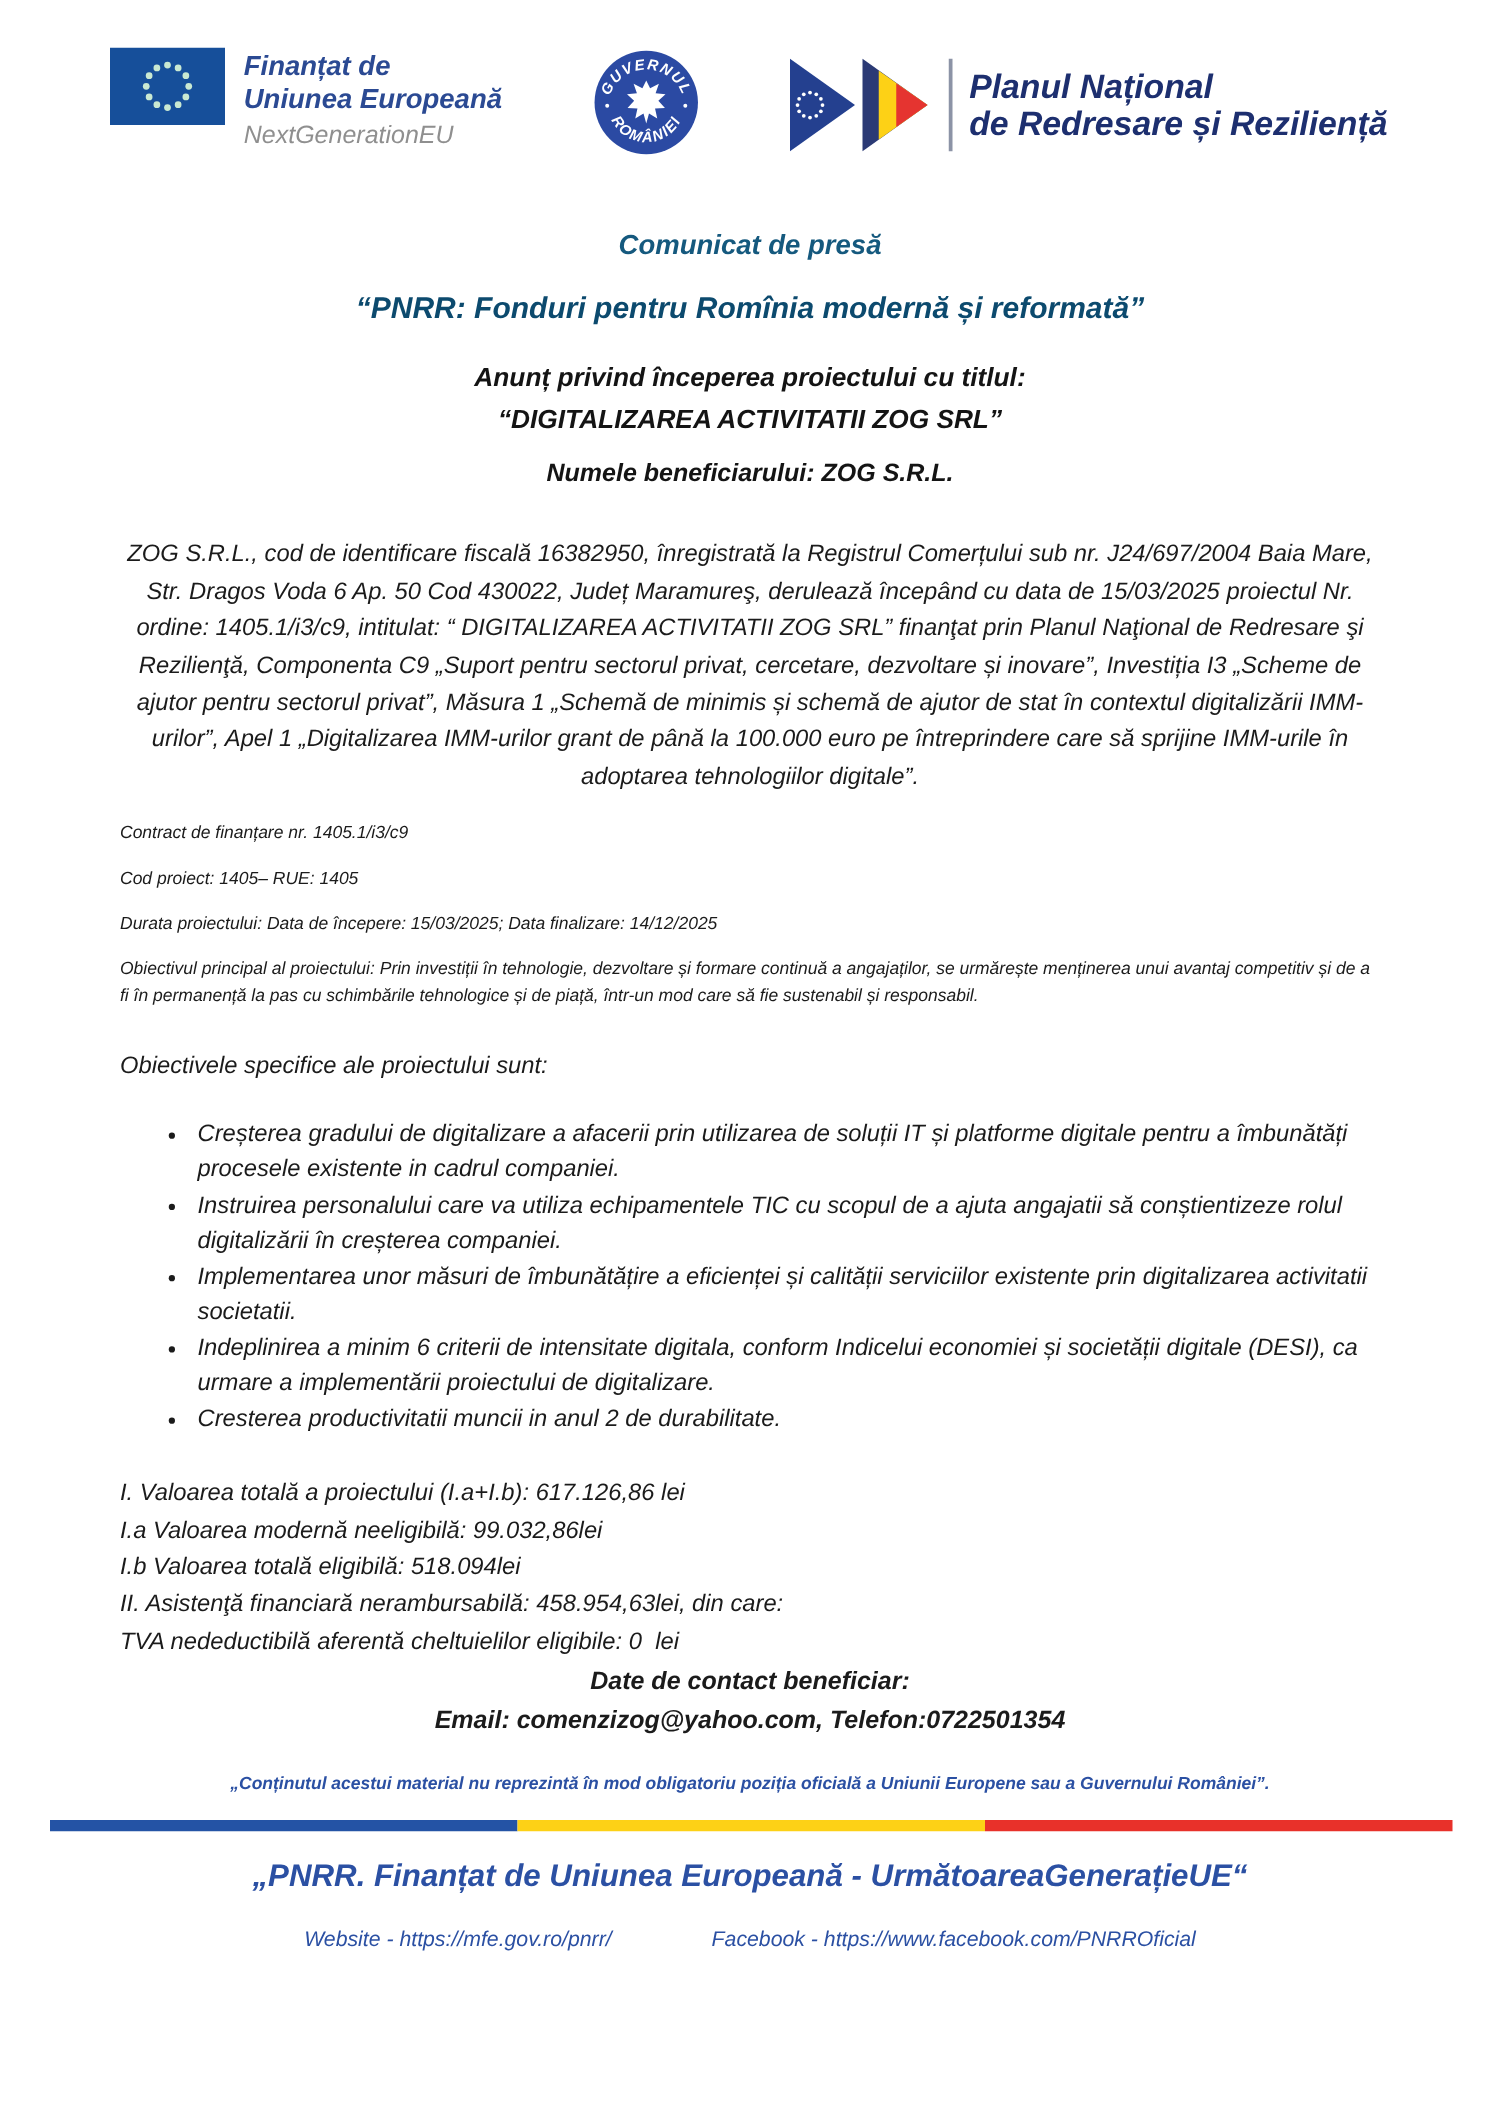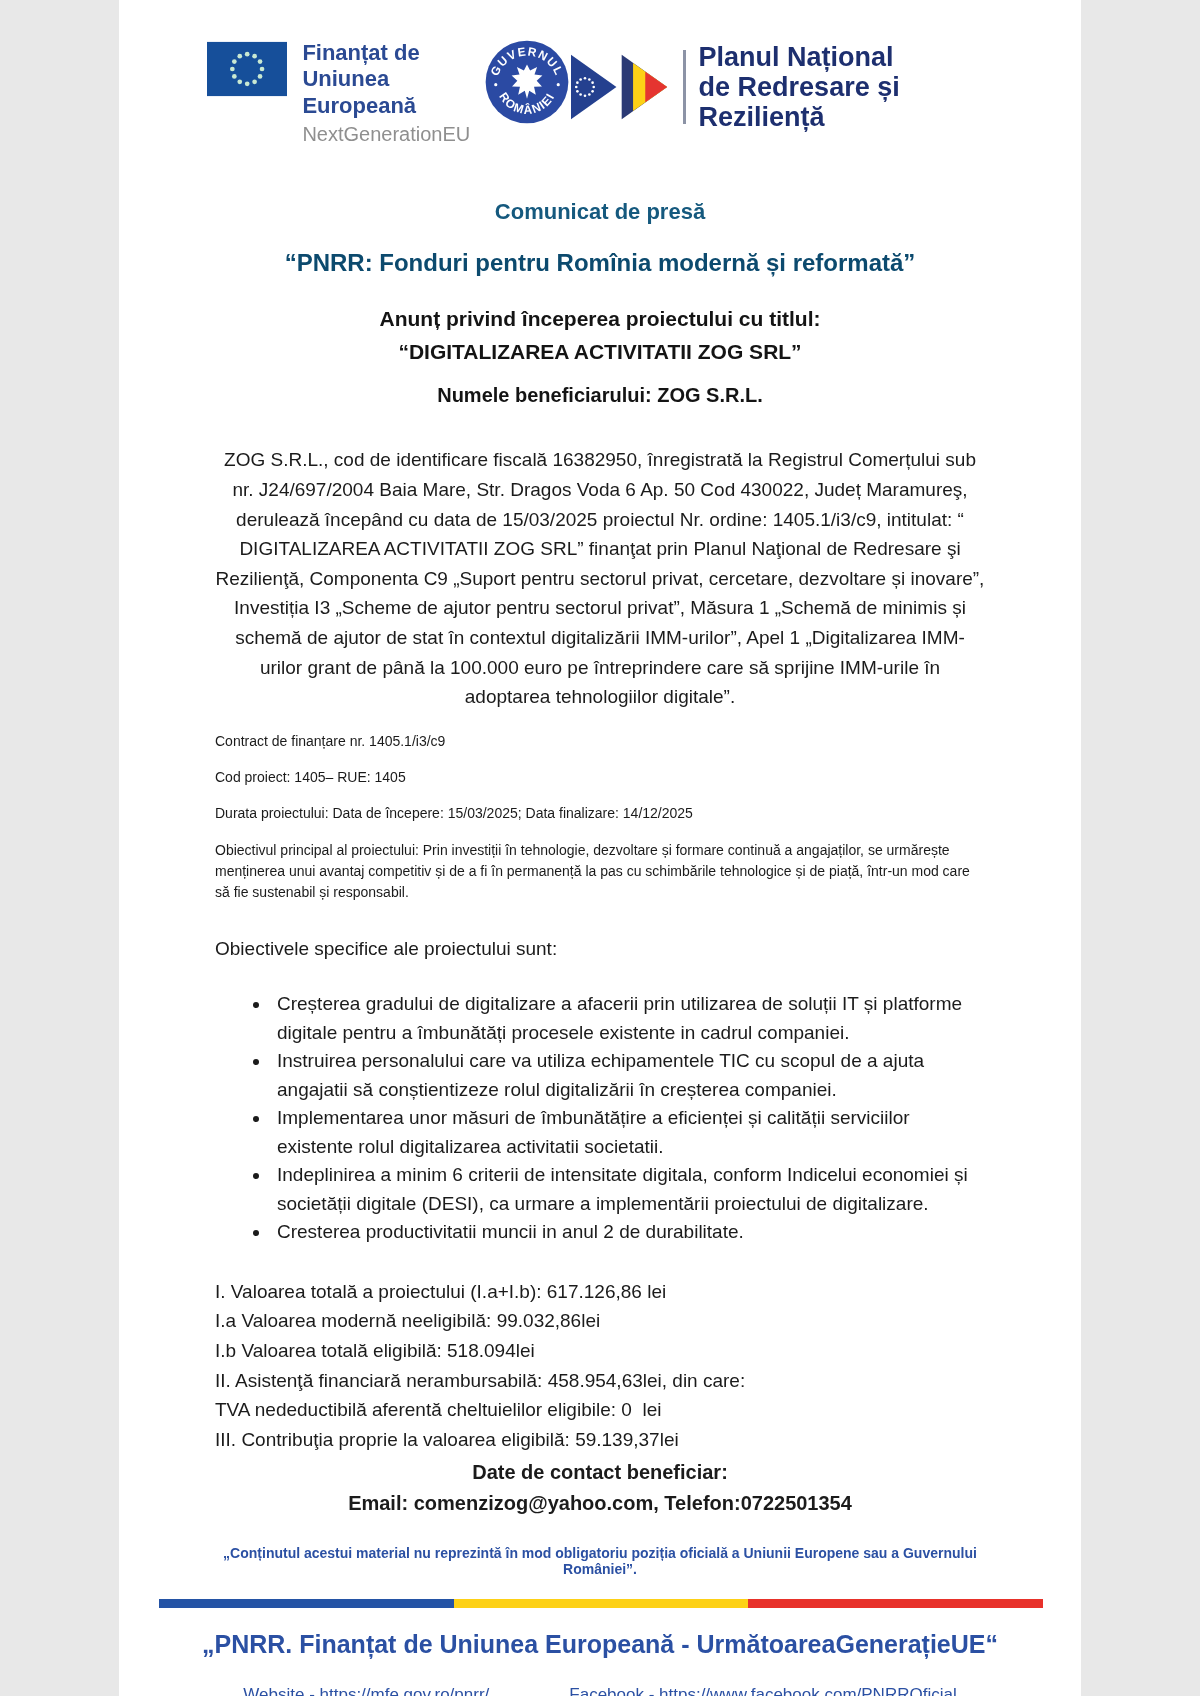--- a/index.html
+++ b/index.html
@@ -1,19 +1,19 @@
 <!DOCTYPE html>
 <html><head>
 <meta charset="utf-8">
 <style>
   html,body { margin:0; padding:0; background:#e8e8e8; }
   .page {
-    width:962px; height:1696px; margin:0 auto; background:#ffffff;
+    width:1200px; height:1696px; margin:0 auto; background:#ffffff;
     font-family:"Liberation Sans", sans-serif; color:#1b1b1b;
-    position:relative; overflow:hidden; box-sizing:border-box;
+    position:relative; overflow:hidden; box-sizing:border-box;font-style:italic;
   }
   .logos {
     display:flex; justify-content:space-between; align-items:flex-start;
     padding:38px 90px 0 88px;
   }
   .eu-logo { display:flex; gap:15px; align-items:flex-start; }
   .eu-text { padding-top:2px; }
   .eu-text .l1, .eu-text .l2 { font-weight:bold; color:#2b4a93; font-size:22px; line-height:1.2; }
   .eu-text .l3 { color:#8f8f8f; font-size:20px; line-height:1.3; margin-top:2px; }
   .gov-seal { margin-top:0; }
@@ -150,32 +150,31 @@
     <p class="pline">Contract de finanțare nr. 1405.1/i3/c9</p>
     <p class="pline">Cod proiect: 1405– RUE: 1405</p>
     <p class="pline">Durata proiectului: Data de începere: 15/03/2025; Data finalizare: 14/12/2025</p>
     <p class="pline">Obiectivul principal al proiectului: Prin investiții în tehnologie, dezvoltare și formare continuă a angajaților, se urmărește menținerea unui avantaj competitiv și de a fi în permanență la pas cu schimbările tehnologice și de piață, într-un mod care să fie sustenabil și responsabil.</p>
 
     <p class="pline objheading">Obiectivele specifice ale proiectului sunt:</p>
 
     <ul class="objectives">
       <li>Creșterea gradului de digitalizare a afacerii prin utilizarea de soluții IT și platforme digitale pentru a îmbunătăți procesele existente in cadrul companiei.</li>
       <li>Instruirea personalului care va utiliza echipamentele TIC cu scopul de a ajuta angajatii să conștientizeze rolul digitalizării în creșterea companiei.</li>
-      <li>Implementarea unor măsuri de îmbunătățire a eficienței și calității serviciilor existente rolul digitalizarea activitatii societatii.</li>
+      <li>Implementarea unor măsuri de îmbunătățire a eficienței și calității serviciilor existente prin digitalizarea activitatii societatii.</li>
       <li>Indeplinirea a minim 6 criterii de intensitate digitala, conform Indicelui economiei și societății digitale (DESI), ca urmare a implementării proiectului de digitalizare.</li>
       <li>Cresterea productivitatii muncii in anul 2 de durabilitate.</li>
     </ul>
 
     <div class="financial">
       <div>I. Valoarea totală a proiectului (I.a+I.b): 617.126,86 lei</div>
       <div>I.a Valoarea modernă neeligibilă: 99.032,86lei</div>
       <div>I.b Valoarea totală eligibilă: 518.094lei</div>
       <div>II. Asistenţă financiară nerambursabilă: 458.954,63lei, din care:</div>
       <div>TVA nedeductibilă aferentă cheltuielilor eligibile: 0  lei</div>
-      <div>III. Contribuţia proprie la valoarea eligibilă: 59.139,37lei</div>
     </div>
 
     <div class="contact-heading">Date de contact beneficiar:</div>
     <div class="contact-line">Email: comenzizog@yahoo.com, Telefon:0722501354</div>
 
     <div class="disclaimer">„Conținutul acestui material nu reprezintă în mod obligatoriu poziția oficială a Uniunii Europene sau a Guvernului României”.</div>
 
   </div>
 
   <div class="flag-bar">

